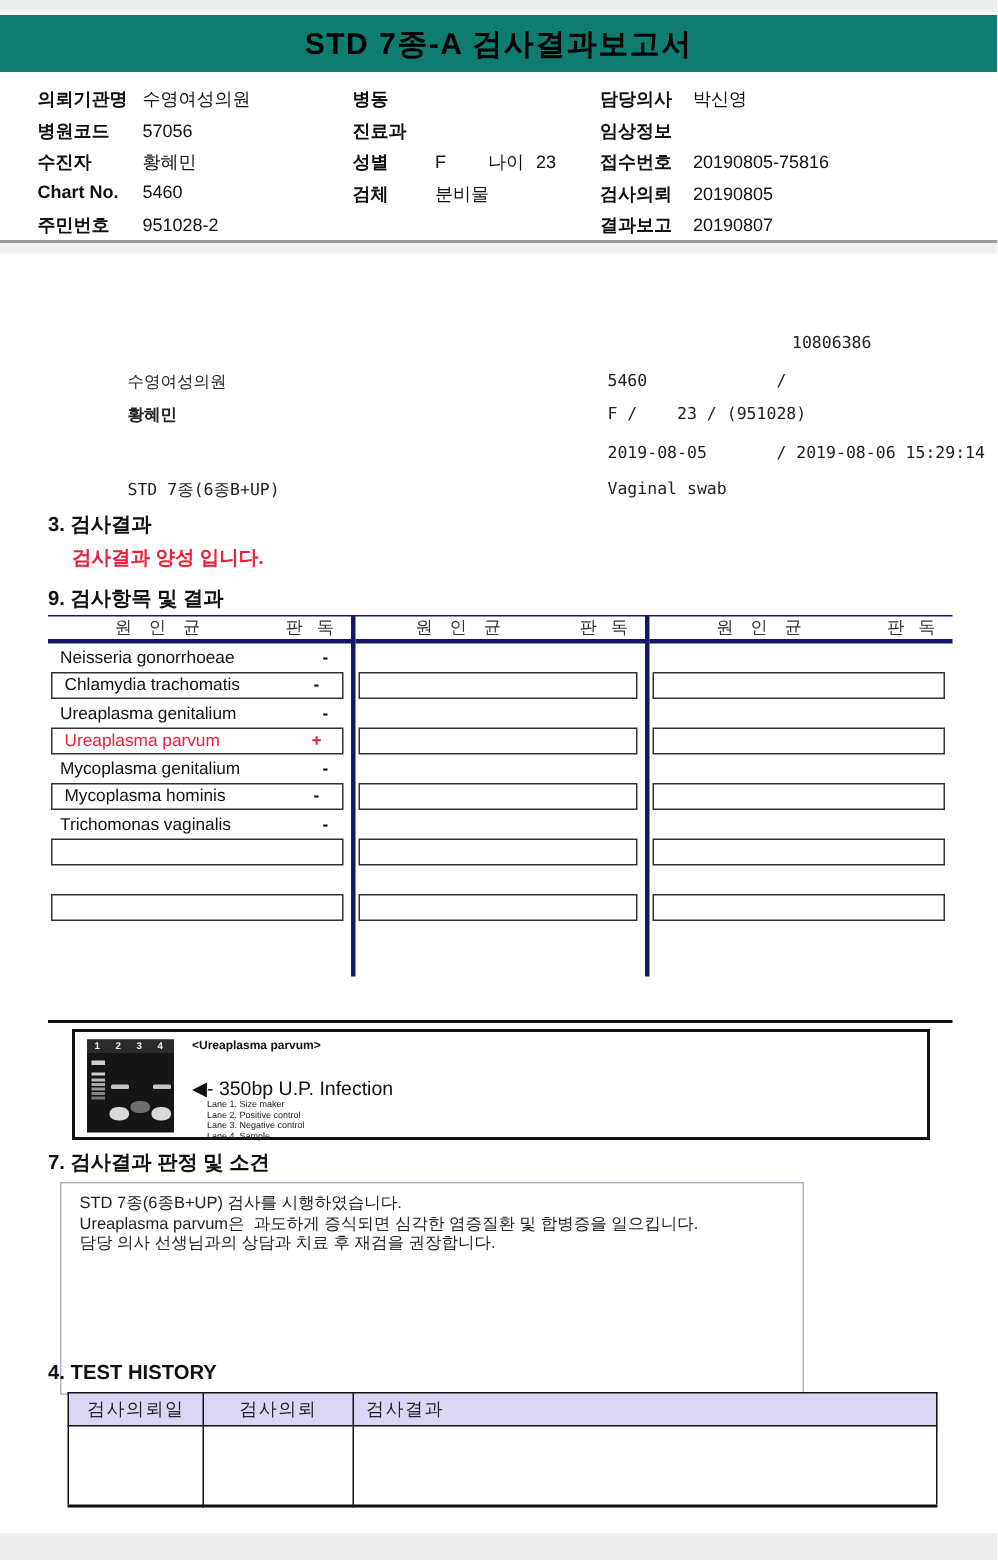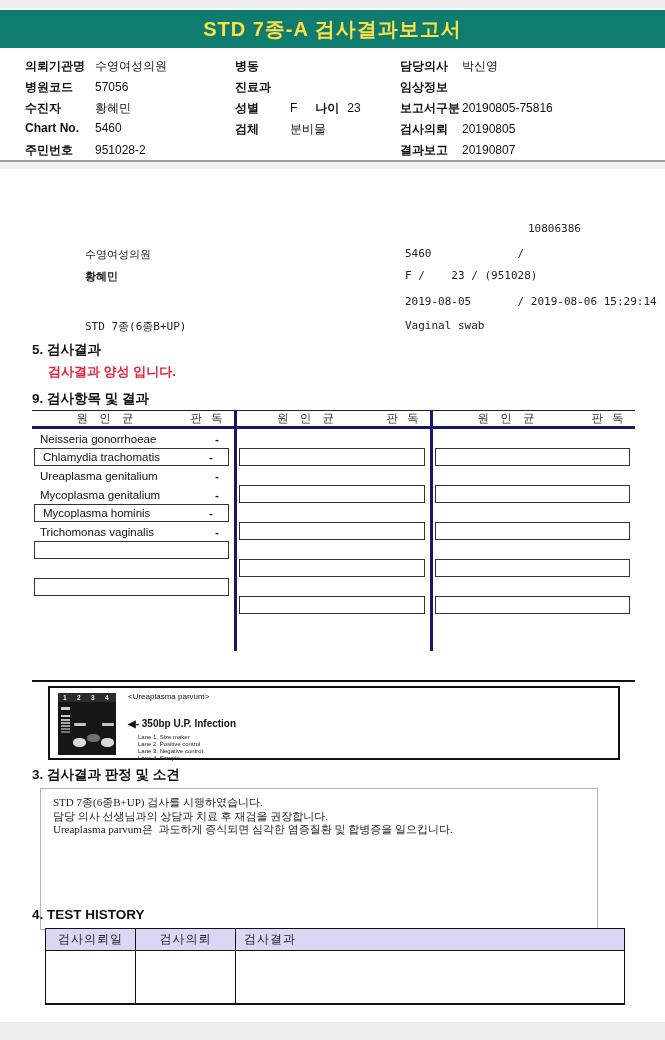--- a/index.html
+++ b/index.html
@@ -4,31 +4,31 @@
 <style>
   * { margin:0; padding:0; box-sizing:border-box; }
   html,body { background:#ffffff; }
   body { font-family:"Liberation Sans", sans-serif; color:#111; }
   .page { position:relative; width:665px; height:1040px; background:#fff; overflow:hidden; }
 
   
   .top-strip { position:absolute; left:0; top:0; width:665px; height:8px; background:#efefef; }
   .banner { position:absolute; left:0; top:10px; width:665px; height:38px; background:#0e7d70;
             display:flex; align-items:center; justify-content:center; }
-  .banner h1 { color:#fde047; font-size:20px; font-weight:bold; letter-spacing:1px; }
+  .banner h1 { color:#000000; font-size:20px; font-weight:bold; letter-spacing:1px; }
 
   
   .info { position:absolute; left:0; top:58px; width:569px; height:104px; font-size:12px; }
   .info-col { position:absolute; top:0; }
   .info-row { position:absolute; left:0; height:21px; white-space:nowrap; }
   .ilabel { display:inline-block; font-weight:bold; }
   .col1 { left:25px; } .col1 .ilabel { width:70px; }
   .col2 { left:235px; } .col2 .ilabel { width:55px; }
   .col3 { left:400px; } .col3 .ilabel { width:62px; }
-  .ilabel2 { display:inline-block; font-weight:bold; margin-left:18px; margin-right:8px; }
+  .ilabel2 { display:inline-block; font-weight:normal; margin-left:28px; margin-right:8px; }
 
   .divider { position:absolute; left:0; top:160px; width:665px; height:9px;
              border-top:2px solid #9a9a9a; background:#f0f0f0; }
 
   
   .printout { position:absolute; left:0; top:0; width:665px; font-family:"DejaVu Sans Mono", monospace;
               font-size:11px; color:#222; }
   .pr { position:absolute; white-space:pre; }
   .serial   { left:528px; top:222px; }
   .hospital { left:85px;  top:247px; }
@@ -73,27 +73,27 @@
   .lane-no { position:absolute; top:1px; color:#eee; font-size:6.5px; font-weight:bold; }
   .ln1{left:5px;} .ln2{left:19px;} .ln3{left:33px;} .ln4{left:47px;}
   .ladder { position:absolute; background:#cfcfcf; left:3px; width:9px; height:1.5px; }
   .ld0{top:14px;height:2.5px;} .ld1{top:22px;} .ld2{top:26px;opacity:.9;} .ld3{top:29px;opacity:.8;}
   .ld4{top:32px;opacity:.7;} .ld5{top:35px;opacity:.6;} .ld6{top:38px;opacity:.5;}
   .band { position:absolute; height:3px; width:12px; background:#c4c4c4; border-radius:1px; top:30px; }
   .b2{left:16px;} .b4{left:44px;}
   .blob { position:absolute; width:13px; height:9px; border-radius:45%; background:#d9d9d9; top:45px; }
   .bl2{left:15px;} .bl3{left:29px; background:#6f6f6f; top:41px; height:8px;} .bl4{left:43px;}
   .fig-text { position:absolute; left:78px; top:4px; }
-  .fig-title { font-size:8px; font-weight:normal; color:#111; }
-  .fig-band  { position:absolute; left:0; top:26px; font-size:10px; font-weight:bold; color:#111; white-space:nowrap; }
+  .fig-title { font-size:8px; font-weight:bold; color:#111; }
+  .fig-band  { position:absolute; left:0; top:26px; font-size:13px; font-weight:normal; color:#111; white-space:nowrap; }
   .fig-lanes { position:absolute; left:10px; top:42px; font-size:6px; line-height:7px; color:#222; white-space:nowrap; }
 
   
-  .comment-box { position:absolute; left:40px; top:788px; width:558px; height:142px;
-                 border:1px solid #b4b4c4; padding:7px 12px; font-family:Liberation Serif, serif;
+  .comment-box { position:absolute; left:40px; top:788px; width:496px; height:142px;
+                 border:1px solid #b4b4c4; padding:7px 12px; font-family:Liberation Sans, sans-serif;
                  font-size:11px; line-height:13.5px; color:#222; }
   .comment-box div { white-space:pre-wrap; }
 
   
   .history { position:absolute; left:45px; top:928px; width:580px; border:1px solid #111; border-bottom-width:2px; border-collapse:collapse; }
   .history th { background:#dcd6f5; border:1px solid #111; font-size:12px; font-weight:normal; color:#222;
                 height:22px; letter-spacing:1px; }
   .history td { border:1px solid #111; height:53px; background:#fff; }
   .hc1{width:90px;} .hc2{width:100px;} .hc3{text-align:left; padding-left:8px;}
 
@@ -120,40 +120,40 @@
     </div>
     <div class="info-col col2">
       <div class="info-row" style="top:0"><span class="ilabel">병동</span><span></span></div>
       <div class="info-row" style="top:21px"><span class="ilabel">진료과</span><span></span></div>
       <div class="info-row" style="top:42px"><span class="ilabel">성별</span><span>F</span><span class="ilabel2">나이</span><span>23</span></div>
       <div class="info-row" style="top:63px"><span class="ilabel">검체</span><span>분비물</span></div>
     </div>
     <div class="info-col col3">
       <div class="info-row" style="top:0"><span class="ilabel">담당의사</span><span>박신영</span></div>
       <div class="info-row" style="top:21px"><span class="ilabel">임상정보</span><span></span></div>
-      <div class="info-row" style="top:42px"><span class="ilabel">보고서구분</span><span>20190805-75816</span></div>
+      <div class="info-row" style="top:42px"><span class="ilabel">접수번호</span><span>20190805-75816</span></div>
       <div class="info-row" style="top:63px"><span class="ilabel">검사의뢰</span><span>20190805</span></div>
       <div class="info-row" style="top:84px"><span class="ilabel">결과보고</span><span>20190807</span></div>
     </div>
   </div>
 
   <div class="divider"></div>
 
   <div class="printout">
     <div class="pr serial">10806386</div>
     <div class="pr hospital">수영여성의원</div>
     <div class="pr patient">황혜민</div>
     <div class="pr testname">STD 7종(6종B+UP)</div>
     <div class="pr chartline">5460             /</div>
     <div class="pr sexline">F /    23 / (951028)</div>
     <div class="pr dateline">2019-08-05       / 2019-08-06 15:29:14</div>
     <div class="pr specimen">Vaginal swab</div>
   </div>
 
-  <div class="sect-h h1">5. 검사결과</div>
+  <div class="sect-h h1">3. 검사결과</div>
   <div class="result-red">검사결과 양성 입니다.</div>
 
   <div class="sect-h h2">9. 검사항목 및 결과</div>
 
   <div class="ptable">
     <div class="pgroup g1">
       <div class="phead">
           <span class="hn">원 인 균</span>
           <span class="hr2">판 독</span>
         </div>
@@ -161,20 +161,24 @@
           <span class="nm">Neisseria gonorrhoeae</span>
           <span class="rd">-</span>
         </div>
       <div class="prow boxed">
           <span class="nm">Chlamydia trachomatis</span>
           <span class="rd">-</span>
         </div>
       <div class="prow">
           <span class="nm">Ureaplasma genitalium</span>
           <span class="rd">-</span>
+        </div>
+      <div class="prow boxed positive">
+          <span class="nm">Ureaplasma parvum</span>
+          <span class="rd">+</span>
         </div>
       <div class="prow">
           <span class="nm">Mycoplasma genitalium</span>
           <span class="rd">-</span>
         </div>
       <div class="prow boxed">
           <span class="nm">Mycoplasma hominis</span>
           <span class="rd">-</span>
         </div>
       <div class="prow">
@@ -246,25 +250,25 @@
       <div class="fig-band">◀- 350bp U.P. Infection</div>
       <div class="fig-lanes">
         <div>Lane 1. Size maker</div>
         <div>Lane 2. Positive control</div>
         <div>Lane 3. Negative control</div>
         <div>Lane 4. Sample</div>
       </div>
     </div>
   </div>
 
-  <div class="sect-h h3">3. 검사결과 판정 및 소견</div>
+  <div class="sect-h h3">7. 검사결과 판정 및 소견</div>
   <div class="comment-box">
     <div>STD 7종(6종B+UP) 검사를 시행하였습니다.</div>
+    <div>Ureaplasma parvum은  과도하게 증식되면 심각한 염증질환 및 합병증을 일으킵니다.</div>
     <div>담당 의사 선생님과의 상담과 치료 후 재검을 권장합니다.</div>
-    <div>Ureaplasma parvum은  과도하게 증식되면 심각한 염증질환 및 합병증을 일으킵니다.</div>
   </div>
 
   <div class="sect-h h4">4. TEST HISTORY</div>
 
   <table class="history">
     <thead>
       <tr>
         <th class="hc1">검사의뢰일</th>
         <th class="hc2">검사의뢰</th>
         <th class="hc3">검사결과</th>

